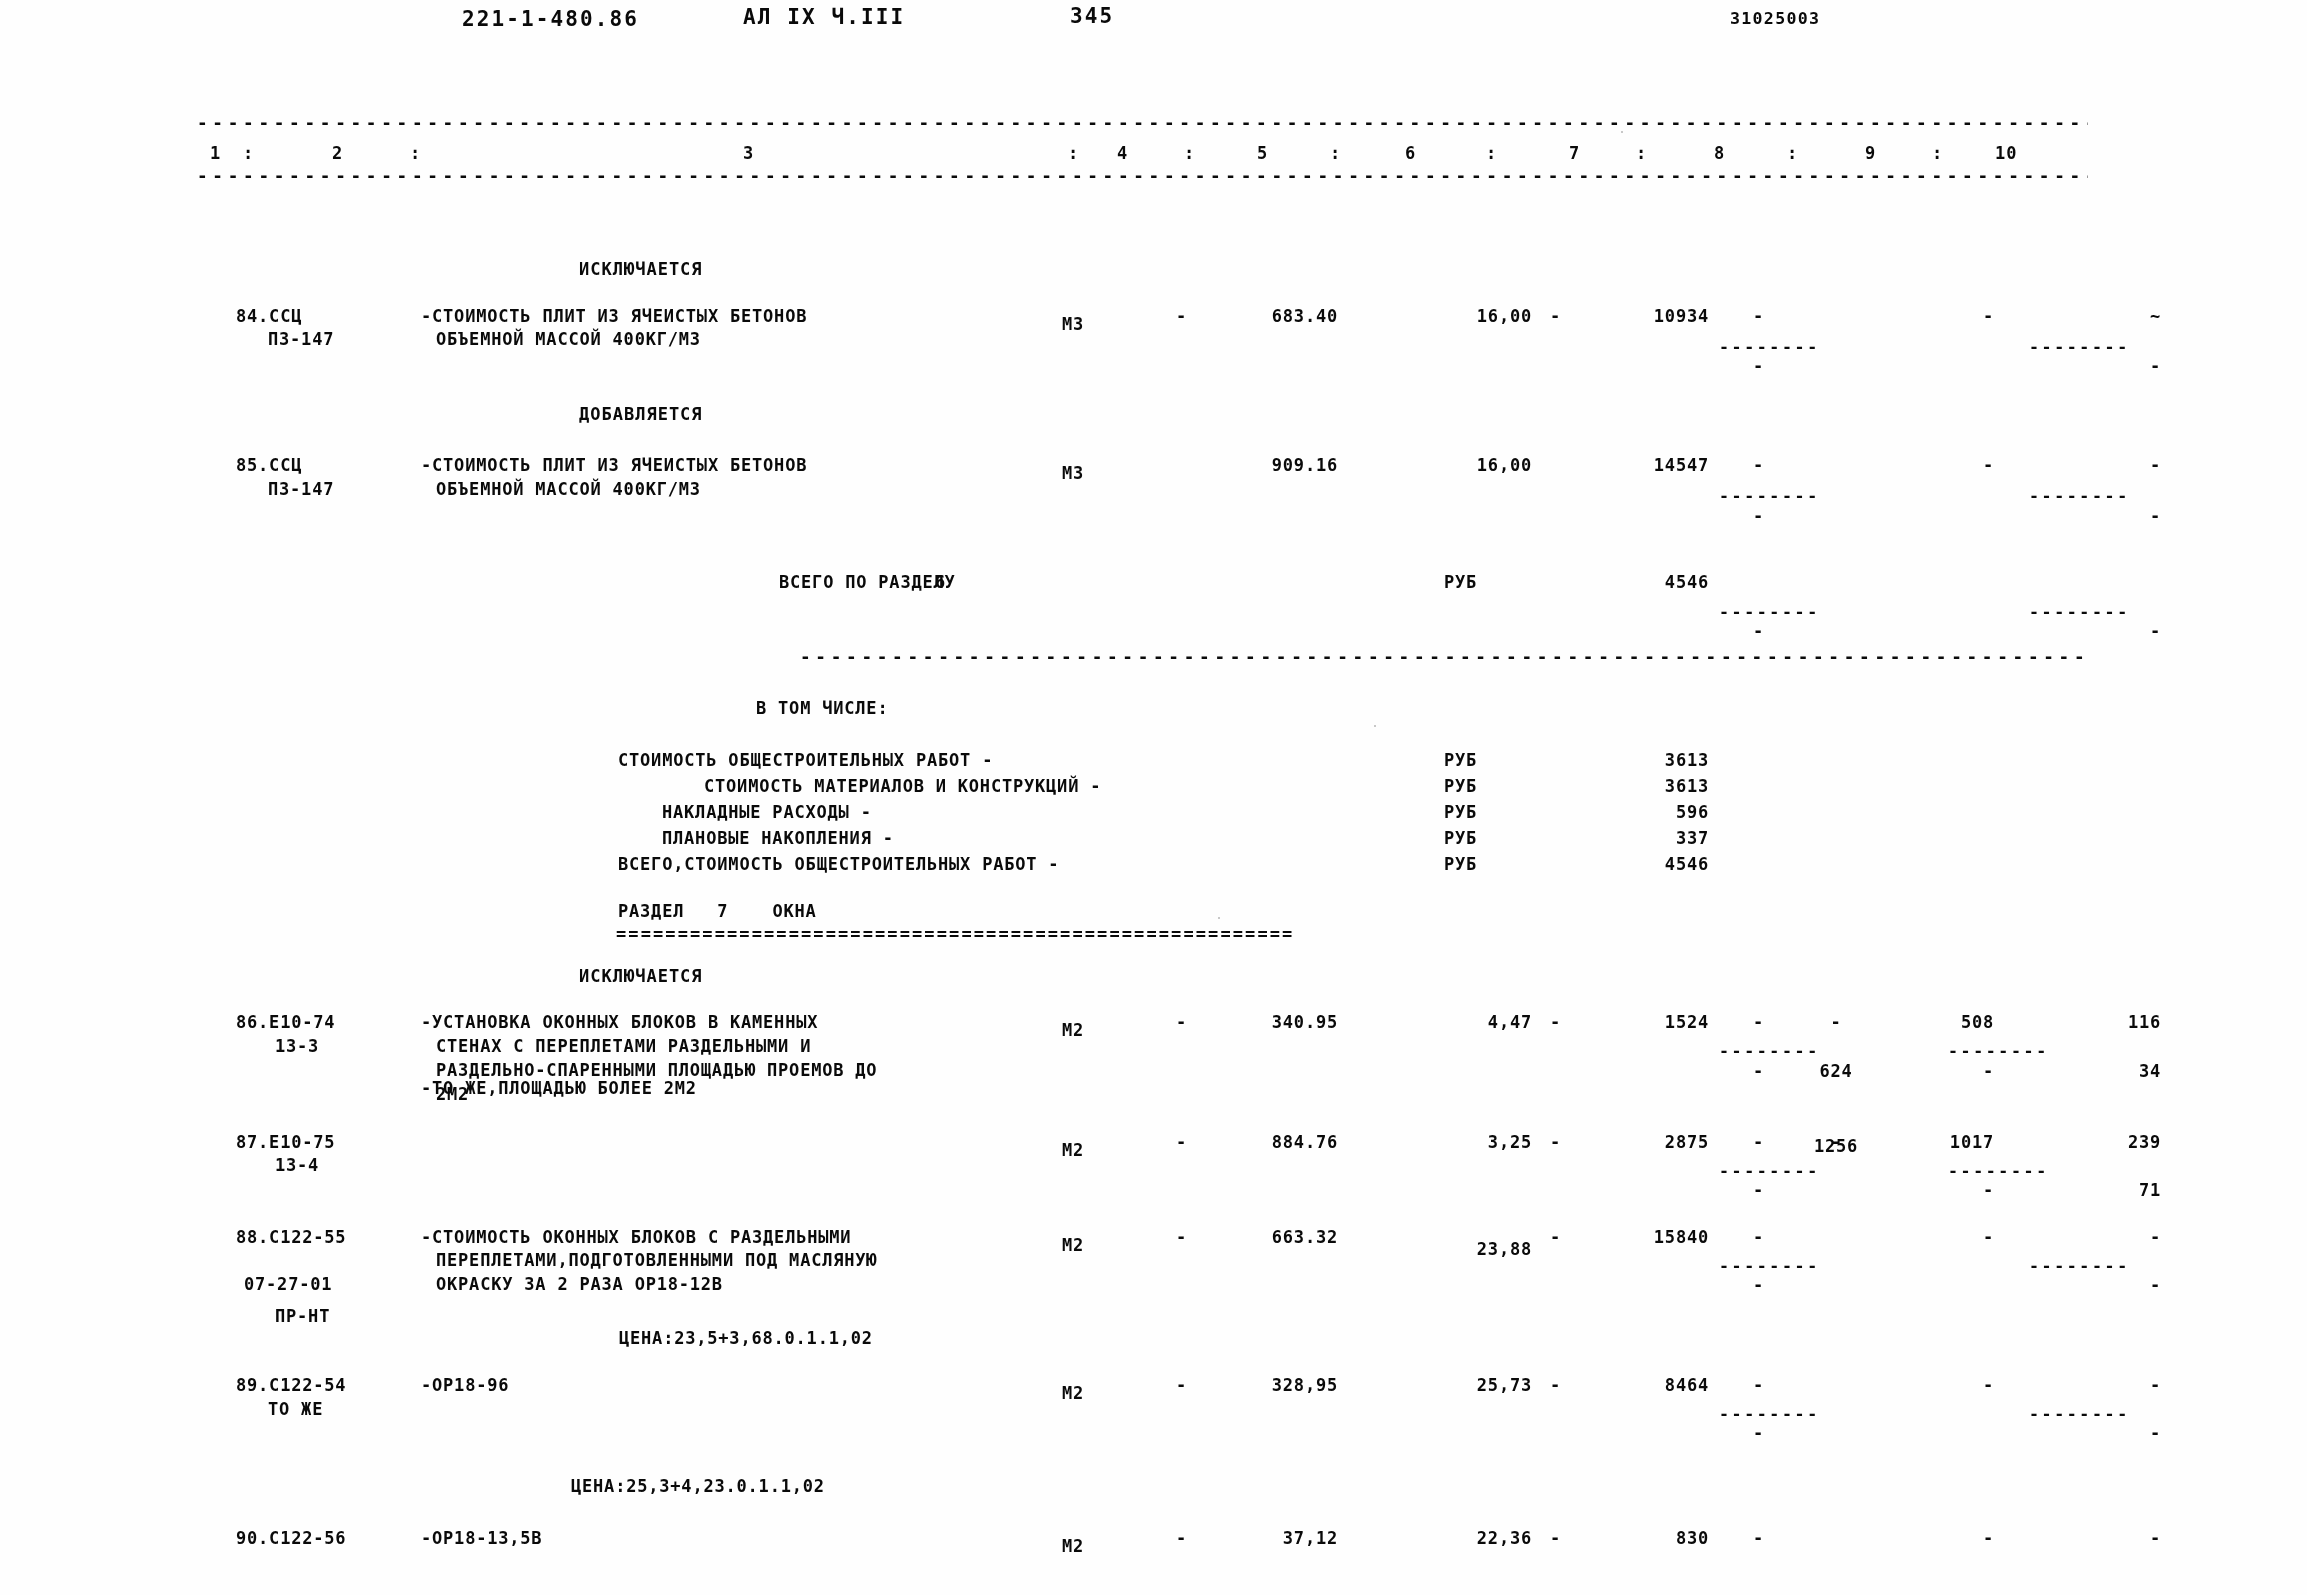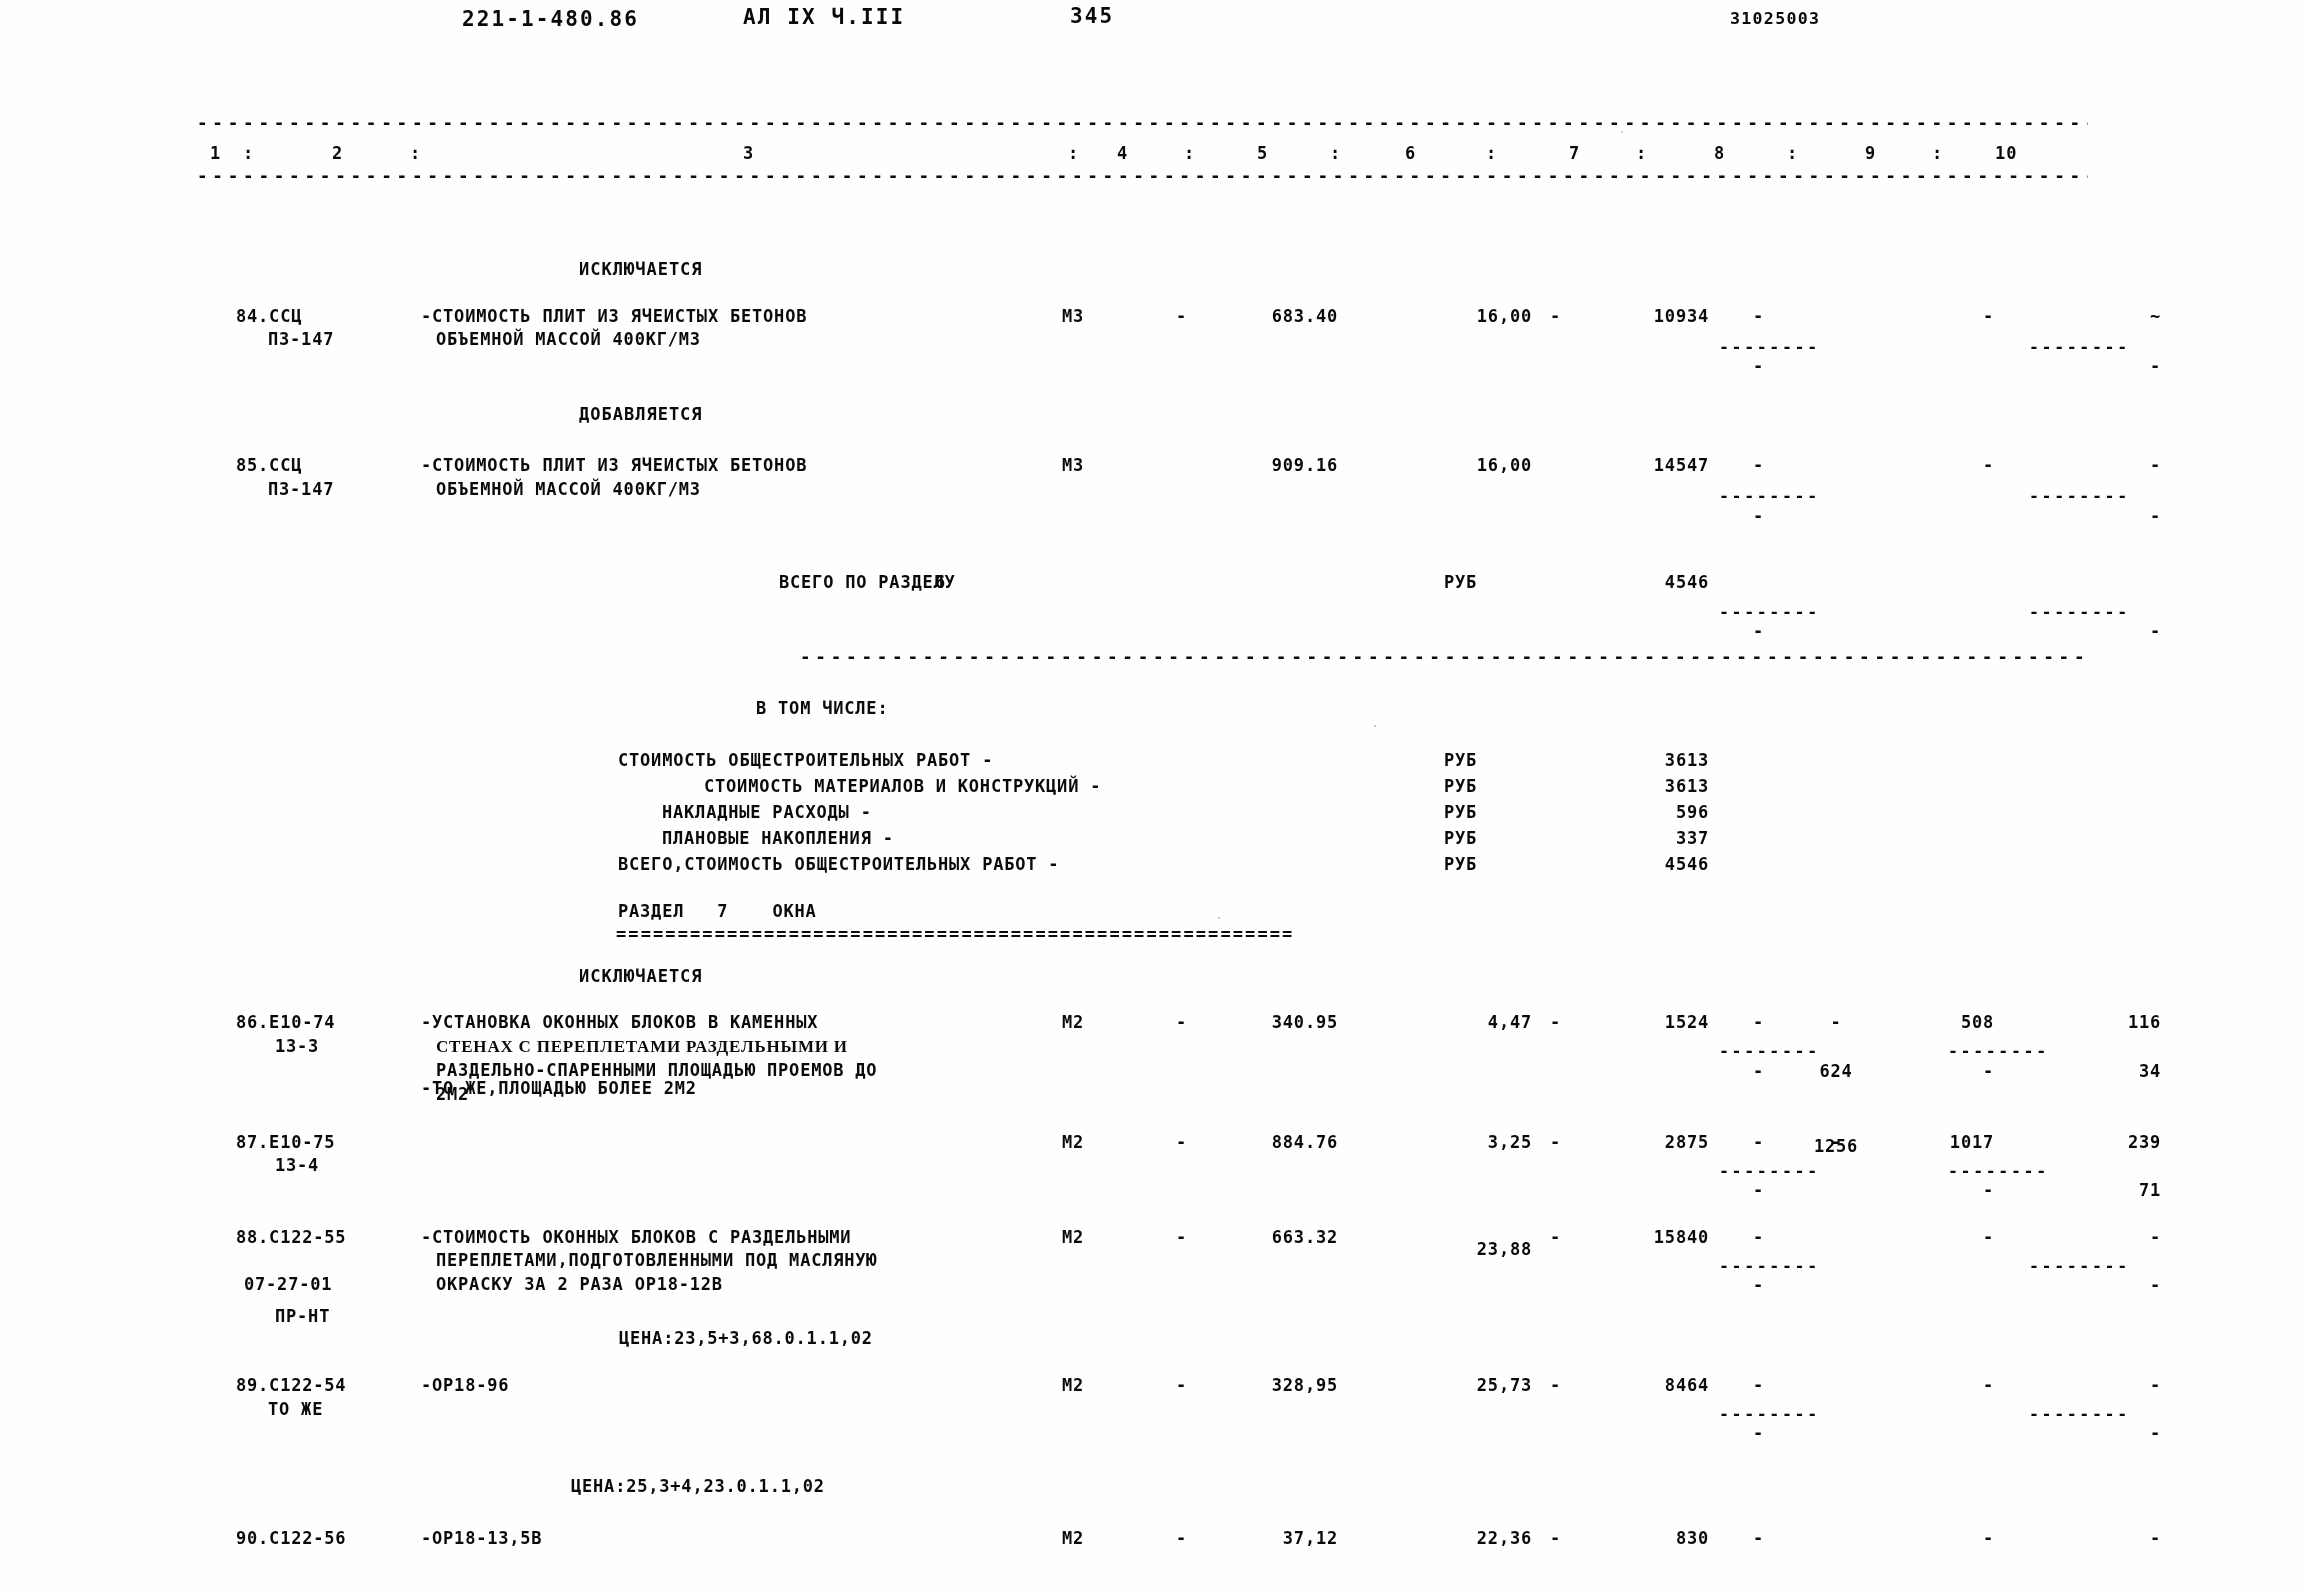--- a/index.html
+++ b/index.html
@@ -58,21 +58,21 @@
     white-space: pre;
     letter-spacing: 1px;
   }
 
   
   .t   { font-size: 17px; }
 
   
   .c-code  { left: 236px;  text-align: left; }
   .c-desc  { left: 421px;  text-align: left; }
-  .c-unit  { left: 1062px; text-align: left; }
+  .c-unit  { left: 1062px; text-align: left; margin-top: 8px; }
   .c-d4    { left: 1158px; width: 47px; text-align: center; }
   .c-q5    { left: 1213px; width: 125px; text-align: right; }
   .c-p6    { left: 1413px; width: 119px; text-align: right; }
   .c-d6    { left: 1545px; width: 21px; text-align: center; }
   .c-s7    { left: 1590px; width: 119px; text-align: right; }
   .c-c8a   { left: 1730px; width: 57px; text-align: center; }
   .c-c8b   { left: 1797px; width: 78px; text-align: center; }
   .c-c9    { left: 1875px; width: 119px; text-align: right; }
   .c-c10   { left: 2042px; width: 119px; text-align: right; }
 
@@ -214,21 +214,21 @@
   <div class="abs t c-s7" style="top:856px;">4546</div>
 
   <div class="abs t" style="left:618px; top:903px;">РАЗДЕЛ   7    ОКНА</div>
   <div class="eqline" style="left:616px; top:924px; letter-spacing:2.1px;">=======================================================</div>
 
   <div class="center-head" style="left:579px; top:966px;">ИСКЛЮЧАЕТСЯ</div>
 
   <div class="abs t c-code" style="top:1014px;">86.Е10-74</div>
   <div class="abs t" style="left:275px; top:1038px;">13-3</div>
   <div class="abs t c-desc" style="top:1014px;">-УСТАНОВКА ОКОННЫХ БЛОКОВ В КАМЕННЫХ</div>
-  <div class="abs t c-desc" style="left:436px; top:1038px;font-family:Liberation Serif, serif;">СТЕНАХ С ПЕРЕПЛЕТАМИ РАЗДЕЛЬНЫМИ И</div>
+  <div class="abs t c-desc" style="left:436px; top:1038px;">СТЕНАХ С ПЕРЕПЛЕТАМИ РАЗДЕЛЬНЫМИ И</div>
   <div class="abs t c-desc" style="left:436px; top:1062px;">РАЗДЕЛЬНО-СПАРЕННЫМИ ПЛОЩАДЬЮ ПРОЕМОВ ДО</div>
   <div class="abs t c-desc" style="left:436px; top:1086px;">2М2</div>
   <div class="abs t c-unit" style="top:1014px;">М2</div>
   <div class="abs t c-d4" style="top:1014px;">-</div>
   <div class="abs t c-q5" style="top:1014px;">340.95</div>
   <div class="abs t c-p6" style="top:1014px;">4,47</div>
   <div class="abs t c-d6" style="top:1014px;">-</div>
   <div class="abs t c-s7" style="top:1014px;">1524</div>
   <div class="abs t c-c8a" style="top:1014px;">-</div>
   <div class="abs t c-c8b" style="top:1014px;">-</div>

